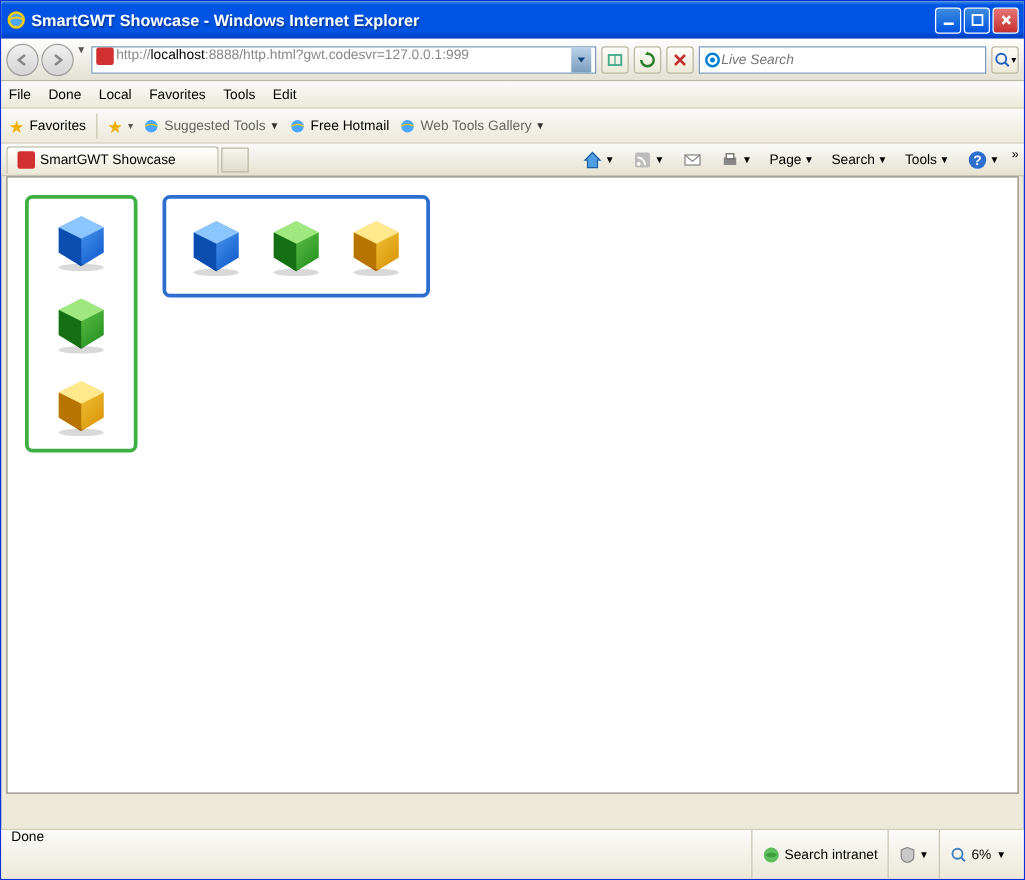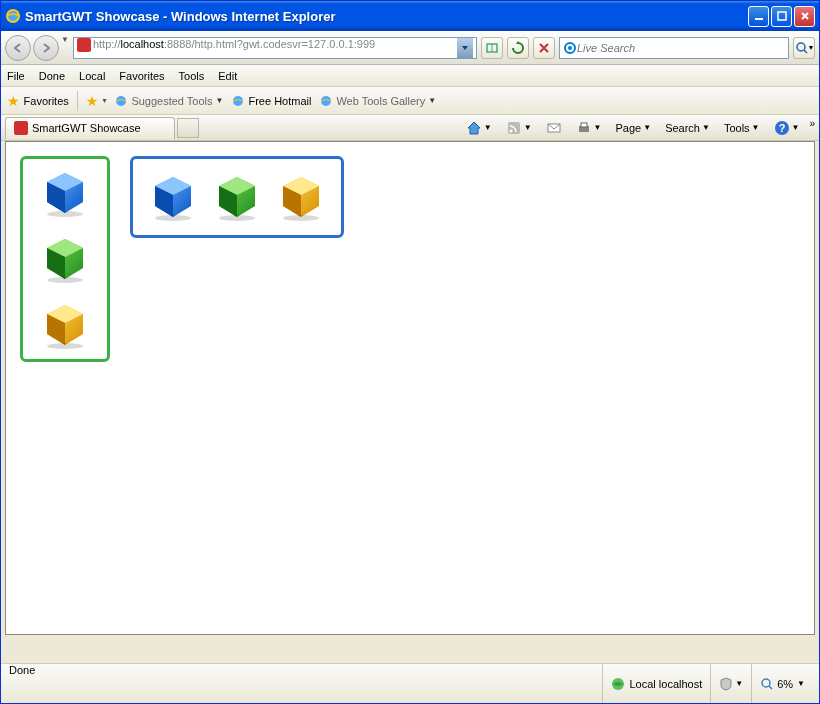--- a/index.html
+++ b/index.html
@@ -337,21 +337,21 @@
         <div class="sc"></div>
         <div class="sc"></div>
         <div class="sc"></div>
         <div class="sc"></div>
       </div>
     <div class="cell">
       <svg width="14" height="14">
           <circle cx="7" cy="7" r="6" fill="#5fbf5f"></circle>
           <path d="M2 7 Q7 3 12 7 Q7 11 2 7" fill="#3a9f3a"></path>
         </svg>
-      <span style="margin-left:4px;">Local localhost</span>
+      <span style="margin-left:4px;">Search intranet</span>
     </div>
     <div class="cell">
       <svg width="14" height="14">
           <path d="M7 1 L12 3 L12 8 Q12 12 7 13 Q2 12 2 8 L2 3 Z" fill="#c8c8c8" stroke="#888"></path>
         </svg>
       <span class="drop" style="margin-left:2px;font-size:8px;">▼</span>
     </div>
     <div class="cell">
       <svg width="14" height="14">
           <circle cx="6" cy="6" r="4" fill="none" stroke="#4080c0" stroke-width="1.5"></circle>

